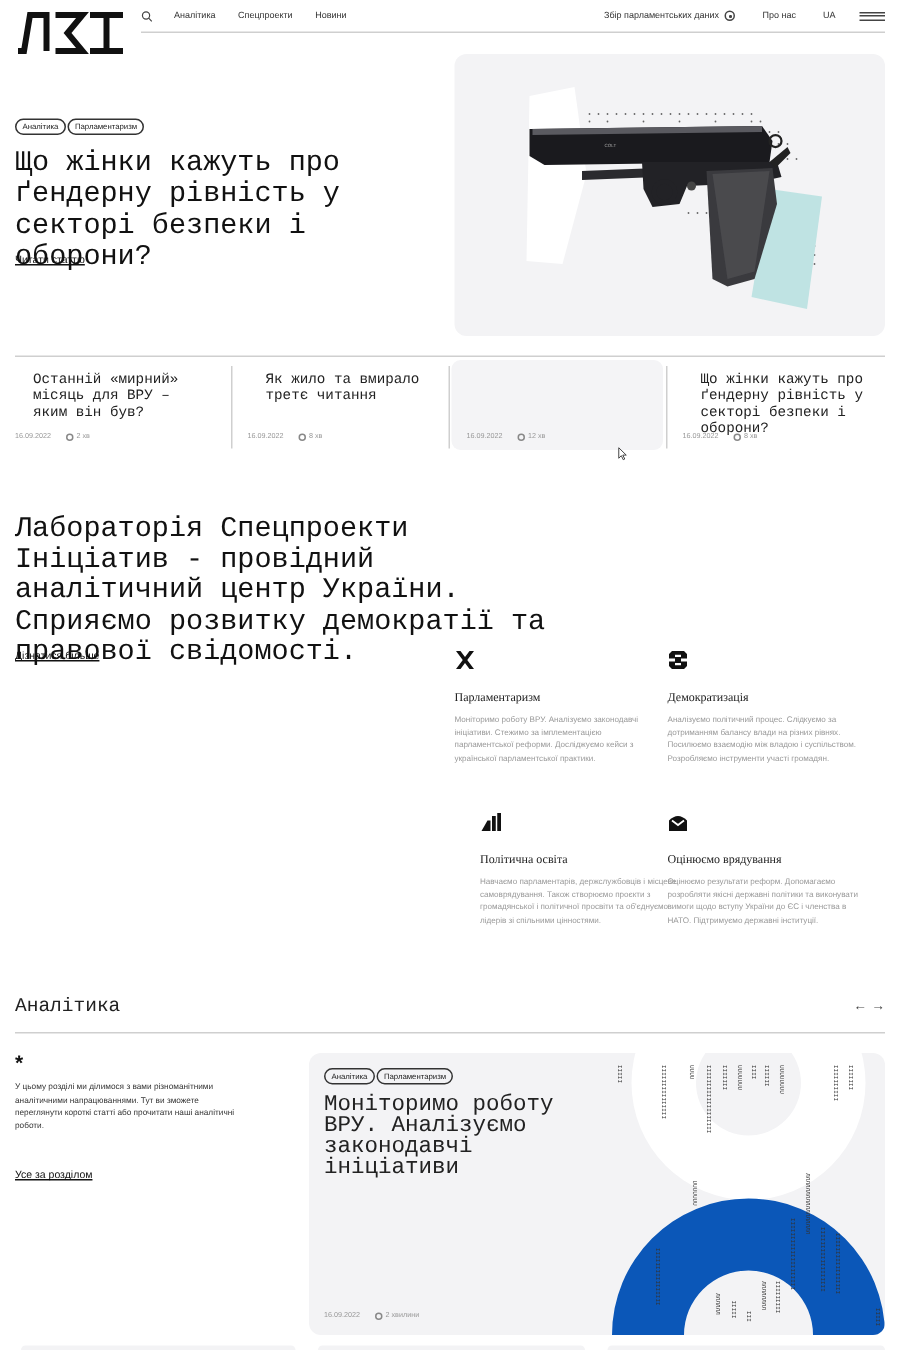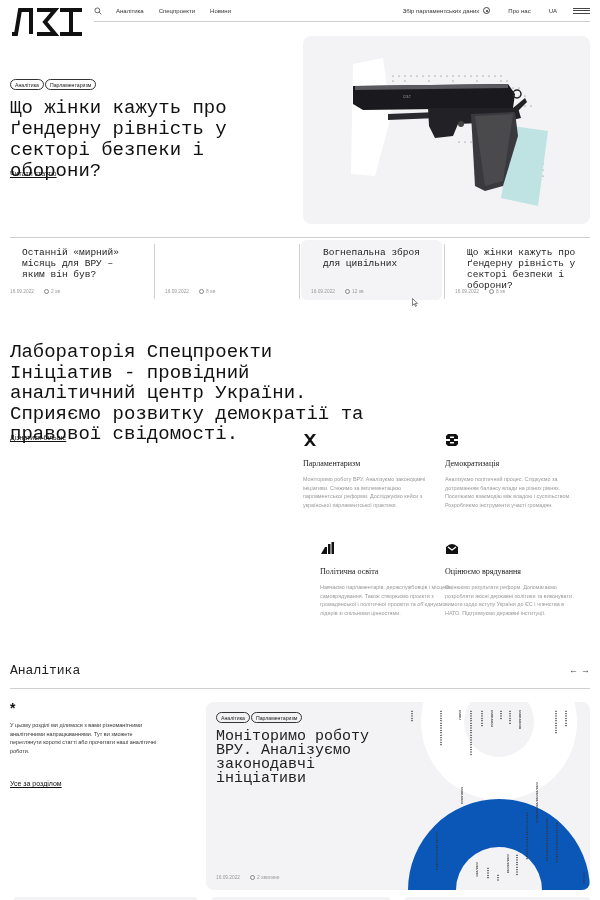--- a/index.html
+++ b/index.html
@@ -172,29 +172,29 @@
 <div class="card" style="left:0px;">
   <div class="ct serif">Останній «мирний» місяць для ВРУ – яким він був?</div>
   <div class="meta">
     <span>16.09.2022</span>
     <span class="clk"></span>
     <span>2 хв</span>
   </div>
 </div>
 <div class="sep" style="left:154px;"></div>
 <div class="card" style="left:155px;">
+  <div class="ct serif">Як жило та вмирало третє читання</div>
   <div class="meta">
     <span>16.09.2022</span>
     <span class="clk"></span>
     <span>8 хв</span>
   </div>
 </div>
 <div class="sep" style="left:299px;"></div>
 <div class="card hover" style="left:301px; width:141px;">
-  <div class="ct serif">Вогнепальна зброя для цивільних</div>
   <div class="meta">
     <span>16.09.2022</span>
     <span class="clk"></span>
     <span>12 хв</span>
   </div>
 </div>
 <div class="sep" style="left:444px;"></div>
 <div class="card" style="left:445px;">
   <div class="ct serif">Що жінки кажуть про ґендерну рівність у секторі безпеки і оборони?</div>
   <div class="meta">

